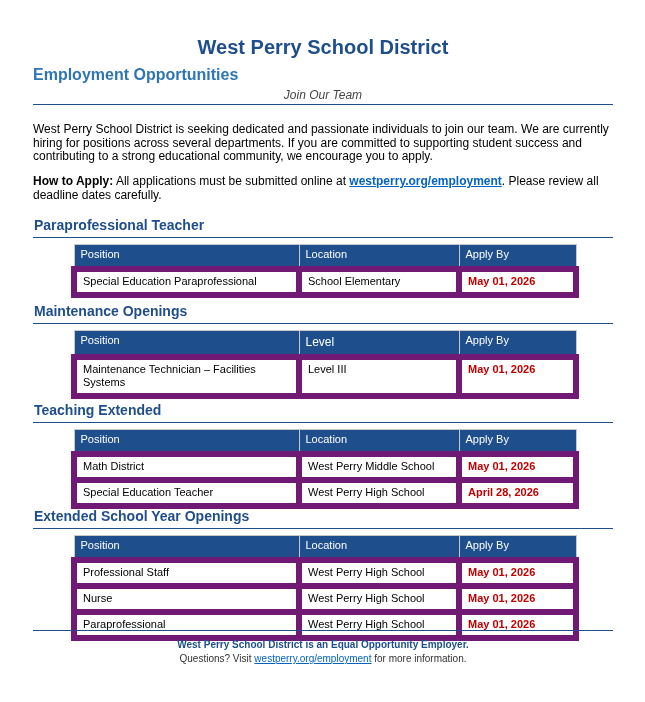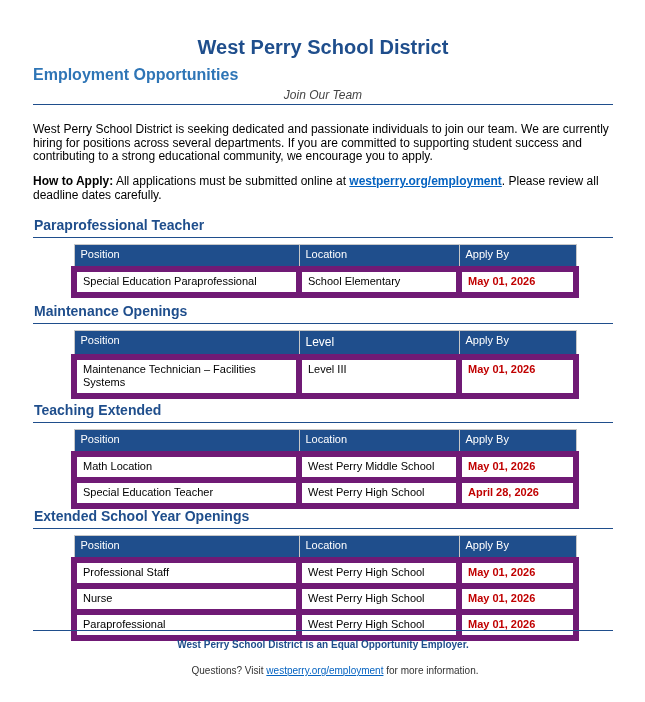--- a/index.html
+++ b/index.html
@@ -26,21 +26,21 @@
     table.jobs th { background: #1f4e8c; color: #fff; font-weight: normal; text-align: left;
       padding: 2px 6px 3px 6px; height: 16px; border: 1px solid #c8c8c8; vertical-align: top; line-height: 14px; }
     table.jobs th.plain { font-weight: normal; font-size: 12px; padding-top: 4px; }
     table.jobs td { padding: 3px 6px 3px 6px; border: 6px solid #701a75; vertical-align: top;
       line-height: 13px; height: 14px; }
     td.deadline { color: #c00000; font-weight: bold; }
     col.c1 { width: 225px; } col.c2 { width: 160px; } col.c3 { width: 117px; }
     .footer1 { position: absolute; top: 639px; left: 0; width: 580px; text-align: center;
       color: #1f4e8c; font-weight: bold; font-size: 10px; margin: 0; line-height: 12px; }
     .footer2 { position: absolute; top: 653px; left: 0; width: 580px; text-align: center;
-      color: #333; font-size: 10px; margin: 12px; line-height: 12px; }
+      color: #333; font-size: 10px; margin: 0; line-height: 12px; }
     .footer2 a { color: #0563c1; text-decoration: underline; font-weight: normal; }
   </style>
 </head>
 <body>
 
 <div class="page">
   <h1 class="title">West Perry School District</h1>
   <h2 class="subtitle">Employment Opportunities</h2>
   <p class="tagline">Join Our Team</p>
   <div class="rule" style="top:104px"></div>
@@ -100,21 +100,21 @@
         <col class="c2">
         <col class="c3">
       </colgroup>
     <tbody>
         <tr>
       <th>Position</th>
       <th>Location</th>
       <th>Apply By</th>
     </tr>
     <tr>
-      <td>Math Location</td>
+      <td>Math District</td>
       <td>West Perry Middle School</td>
       <td class="deadline">May 01, 2026</td>
     </tr>
     <tr>
       <td>Special Education Teacher</td>
       <td>West Perry High School</td>
       <td class="deadline">April 28, 2026</td>
     </tr>
   </tbody>
     </table>

